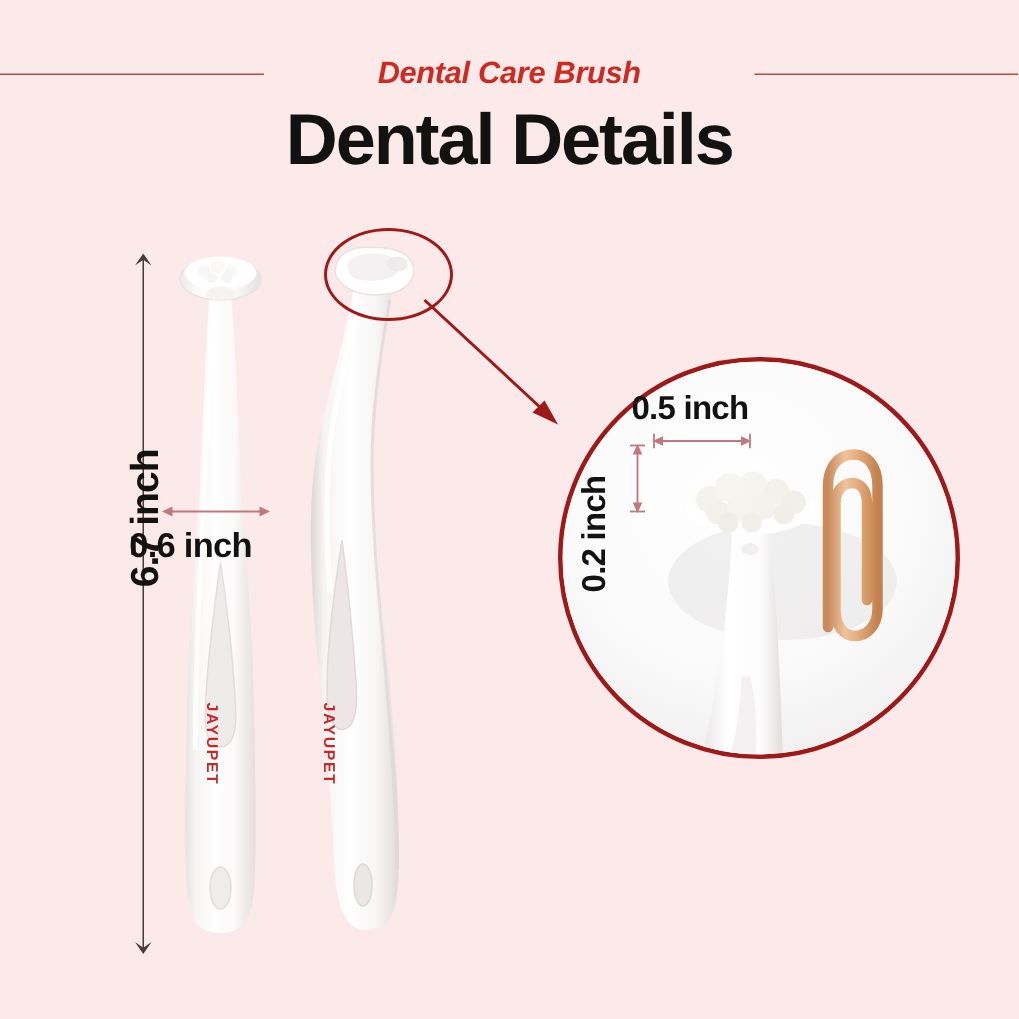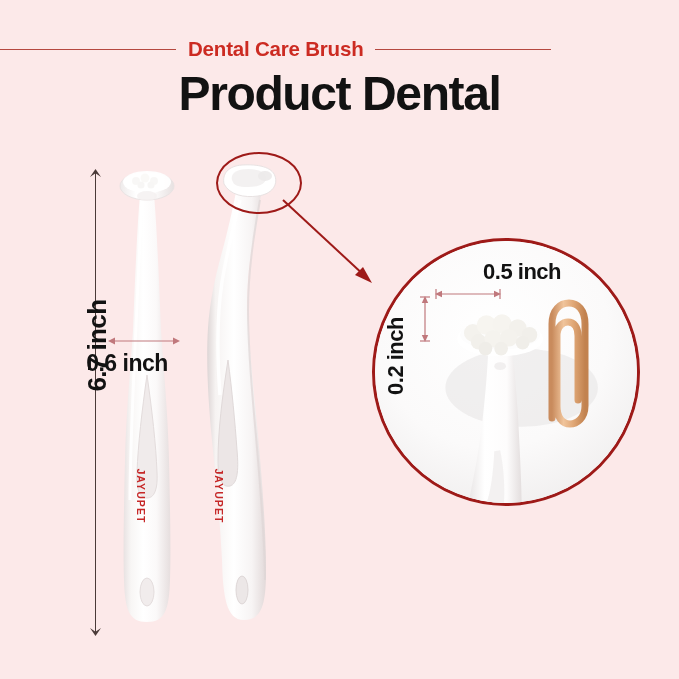--- a/index.html
+++ b/index.html
@@ -28,22 +28,23 @@
     width: 679px;
     height: 140px;
   }
   .eyebrow-row {
     position: absolute;
     top: 36px; left: 0;
     width: 679px;
     height: 26px;
     display: flex;
     align-items: center;
-    justify-content: flex-start;
+    justify-content: space-between;
     gap: 12px;
+    font-style: italic;
   }
   .rule {
     height: 1px;
     background: #b5483f;
     width: 176px;
     flex: 0 0 auto;
   }
   .eyebrow-text {
     color: #cc2b22;
     font-size: 20.5px;
@@ -184,21 +185,21 @@
     inset: 0;
     border-radius: 50%;
     overflow: hidden;
   }
 
   .label-05 {
     position: absolute;
     left: 421px;
     top: 259px;
     width: 140px;
-    text-align: right;
+    text-align: left;
     color: #121212;
     font-size: 22px;
     font-weight: bold;
     letter-spacing: -0.5px;
     white-space: nowrap;
     z-index: 6;
   }
   .dim-05-arrow {
     position: absolute;
     left: 435px;
@@ -243,21 +244,21 @@
 <body>
 
 <div class="canvas">
 
   <div class="header">
     <div class="eyebrow-row">
       <div class="rule"></div>
       <div class="eyebrow-text">Dental Care Brush</div>
       <div class="rule"></div>
     </div>
-    <div class="main-title">Product Dental</div>
+    <div class="main-title">Dental Details</div>
   </div>
 
   <svg class="brush brush-a" viewBox="0 0 102 480">
     <defs>
       <linearGradient id="gA" x1="0" y1="0" x2="1" y2="0">
         <stop offset="0%" stop-color="#e8e2e2"></stop>
         <stop offset="16%" stop-color="#f8f6f5"></stop>
         <stop offset="42%" stop-color="#ffffff"></stop>
         <stop offset="70%" stop-color="#fbf9f9"></stop>
         <stop offset="100%" stop-color="#e6dede"></stop>

